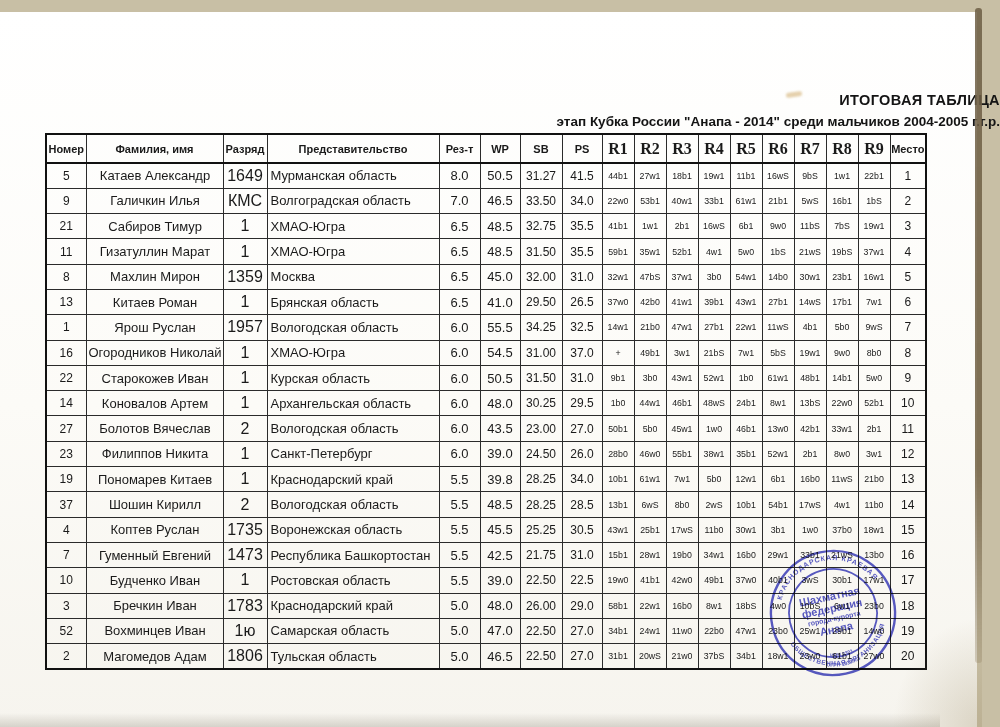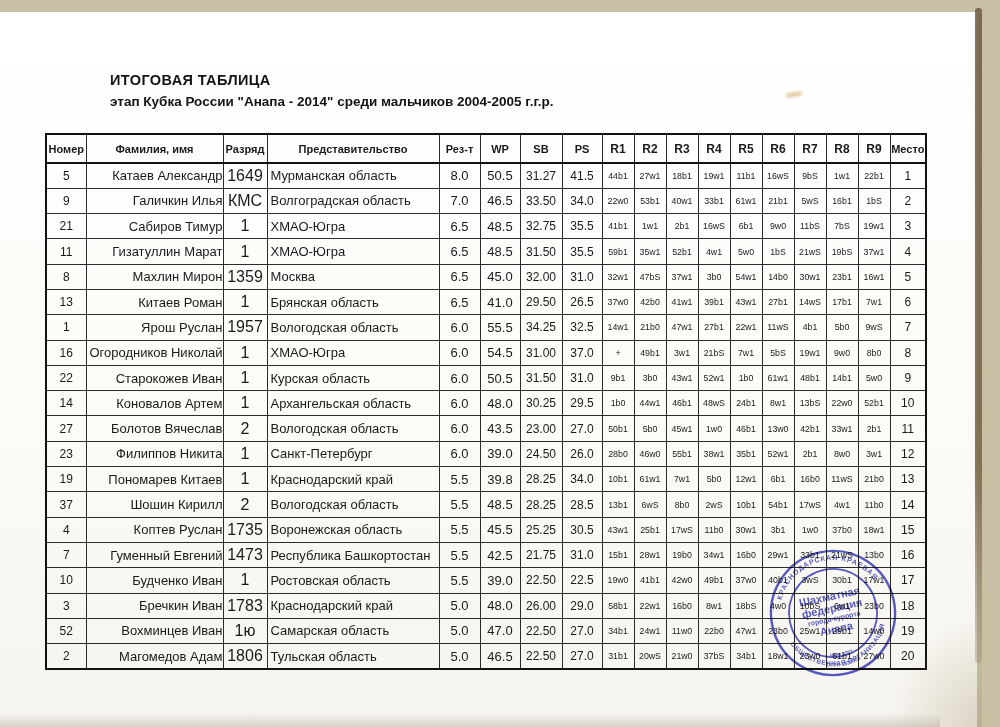--- a/index.html
+++ b/index.html
@@ -18,38 +18,38 @@
     border-radius:3px;filter:blur(.4px);
   }
   .bottom-shade{
     position:absolute;left:0;bottom:0;width:940px;height:14px;
     background:linear-gradient(to bottom,rgba(0,0,0,0),rgba(100,92,75,.22));
   }
   .corner-shade{
     position:absolute;right:18px;bottom:0;width:90px;height:110px;
     background:radial-gradient(ellipse at bottom right,rgba(165,150,115,.35),transparent 70%);
   }
-  .titles{position:absolute;left:110px;top:60px;width:890px;text-align:left;color:#141414;}
+  .titles{position:absolute;left:110px;top:80px;width:890px;text-align:right;color:#141414;}
   .title{font-size:14.5px;font-weight:bold;letter-spacing:.4px;}
   .subtitle{font-size:13.5px;font-weight:bold;margin-top:6px;}
   .smudge{
     position:absolute;left:786px;top:80px;width:16px;height:5px;
     background:rgba(190,140,50,.4);border-radius:3px;transform:rotate(-8deg);filter:blur(1px);
   }
   .tablewrap{position:absolute;left:45px;top:121px;}
   table{border-collapse:collapse;table-layout:fixed;width:880px;border:2.5px solid #111;}
   th,td{border:1.4px solid #2b2b2b;overflow:hidden;white-space:nowrap;color:#1a1a1a;padding:0;}
   thead tr{height:29px;}
   thead th{border-bottom:2px solid #111;}
   tbody tr{height:25.3px;}
   th{font-size:11px;font-weight:bold;text-align:center;}
-  th.c-rnd{font-size:12px;}
+  th.c-rnd{font-size:16px;font-family:Liberation Serif, serif;}
   td{text-align:center;}
   td.c-num{font-size:12px;}
-  td.c-name{font-size:13px;text-align:right;padding-left:1px;}
+  td.c-name{font-size:13px;text-align:center;padding-left:1px;}
   td.c-rank{font-size:16px;}
   td.c-region{font-size:13px;text-align:left;padding-left:3px;}
   td.c-res,td.c-wp{font-size:13px;}
   td.c-sb,td.c-ps{font-size:12px;}
   td.c-rnd{font-size:8.8px;}
   td.c-place{font-size:12px;}
   .stamp{
     position:absolute;left:758px;top:526px;width:150px;height:150px;
     opacity:.85;mix-blend-mode:multiply;transform:rotate(-12deg);
   }

